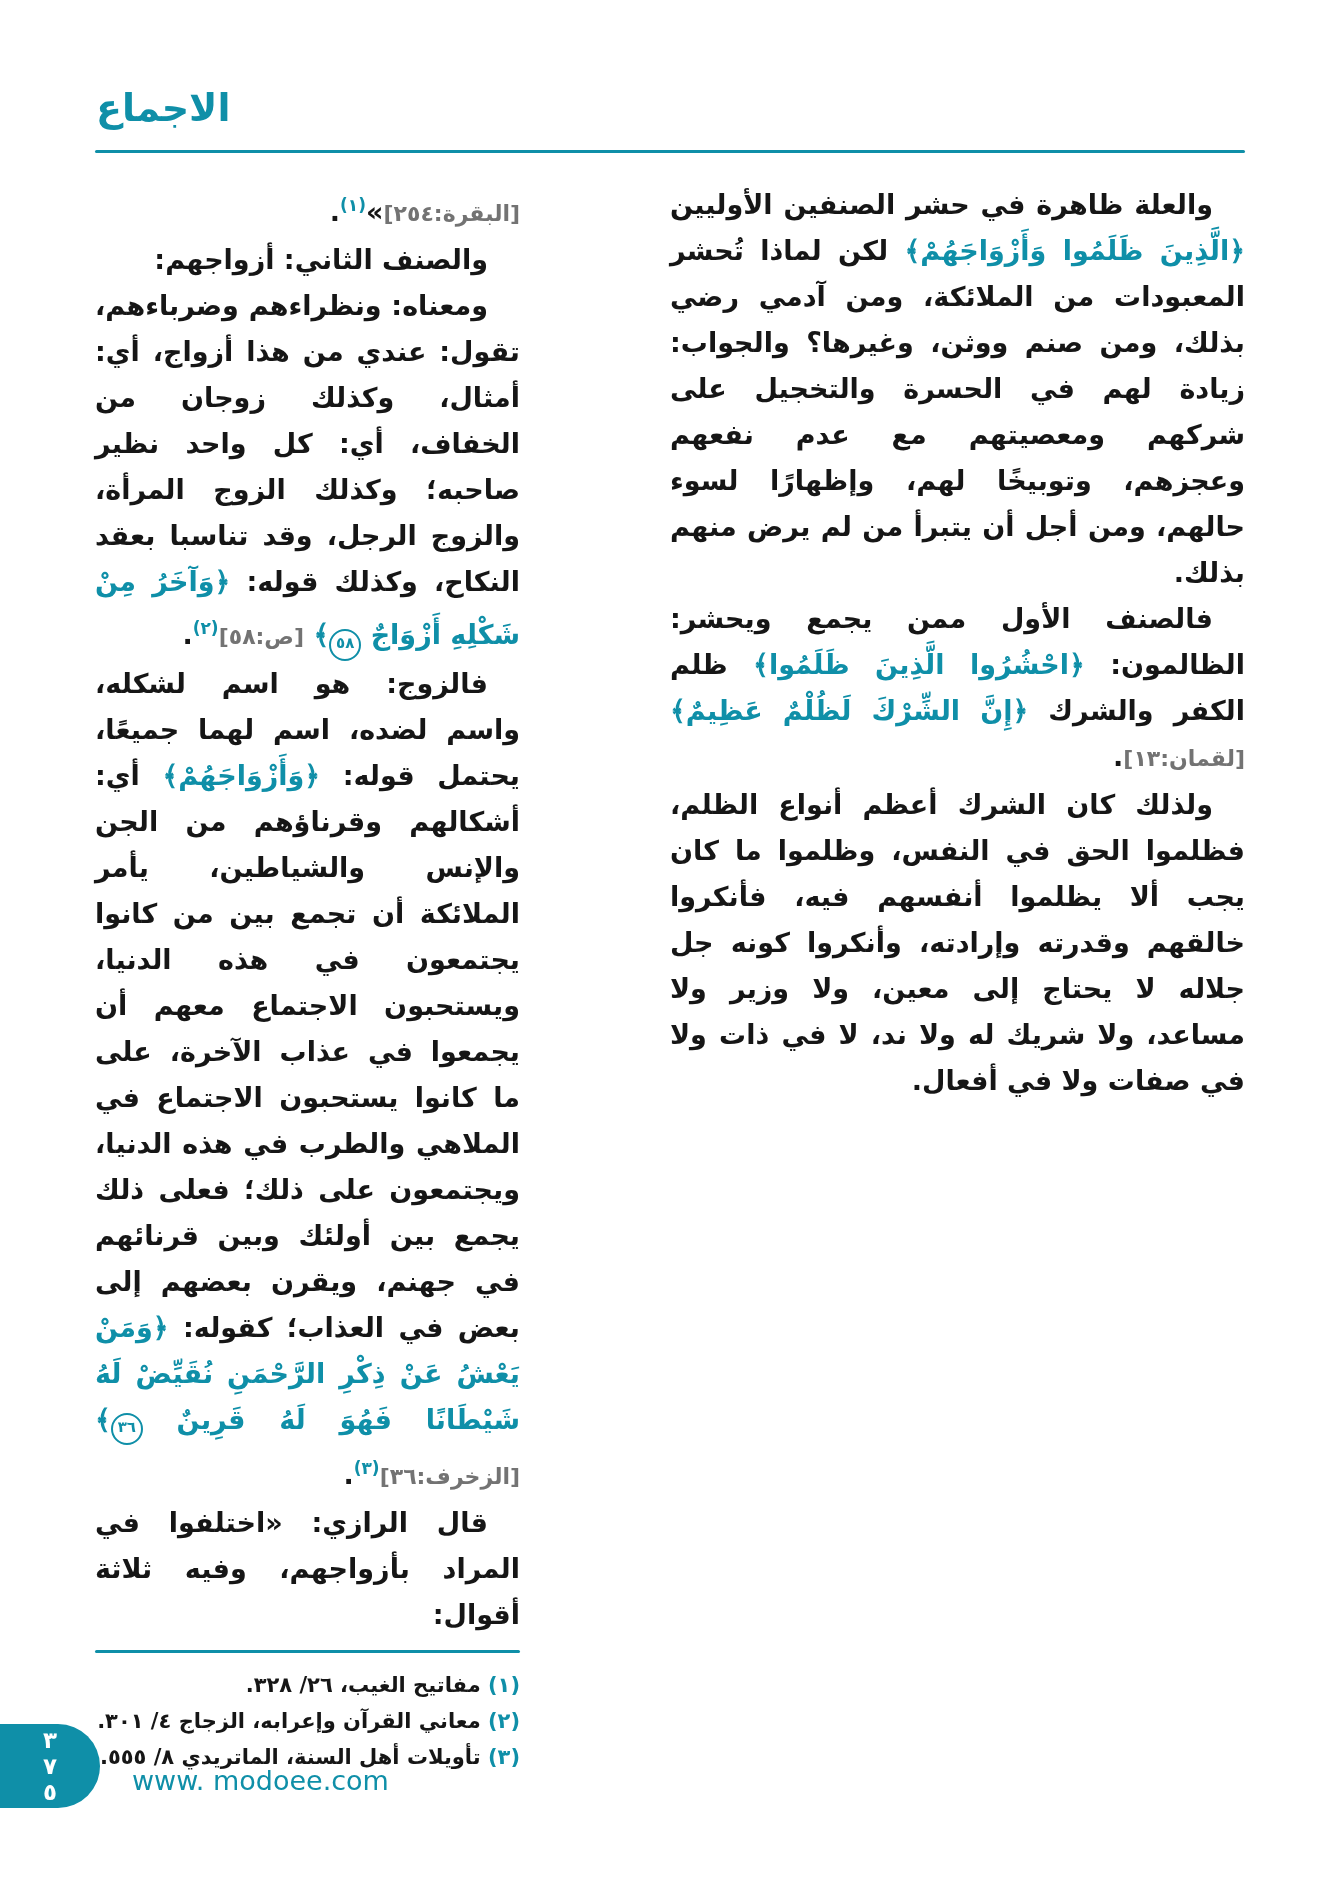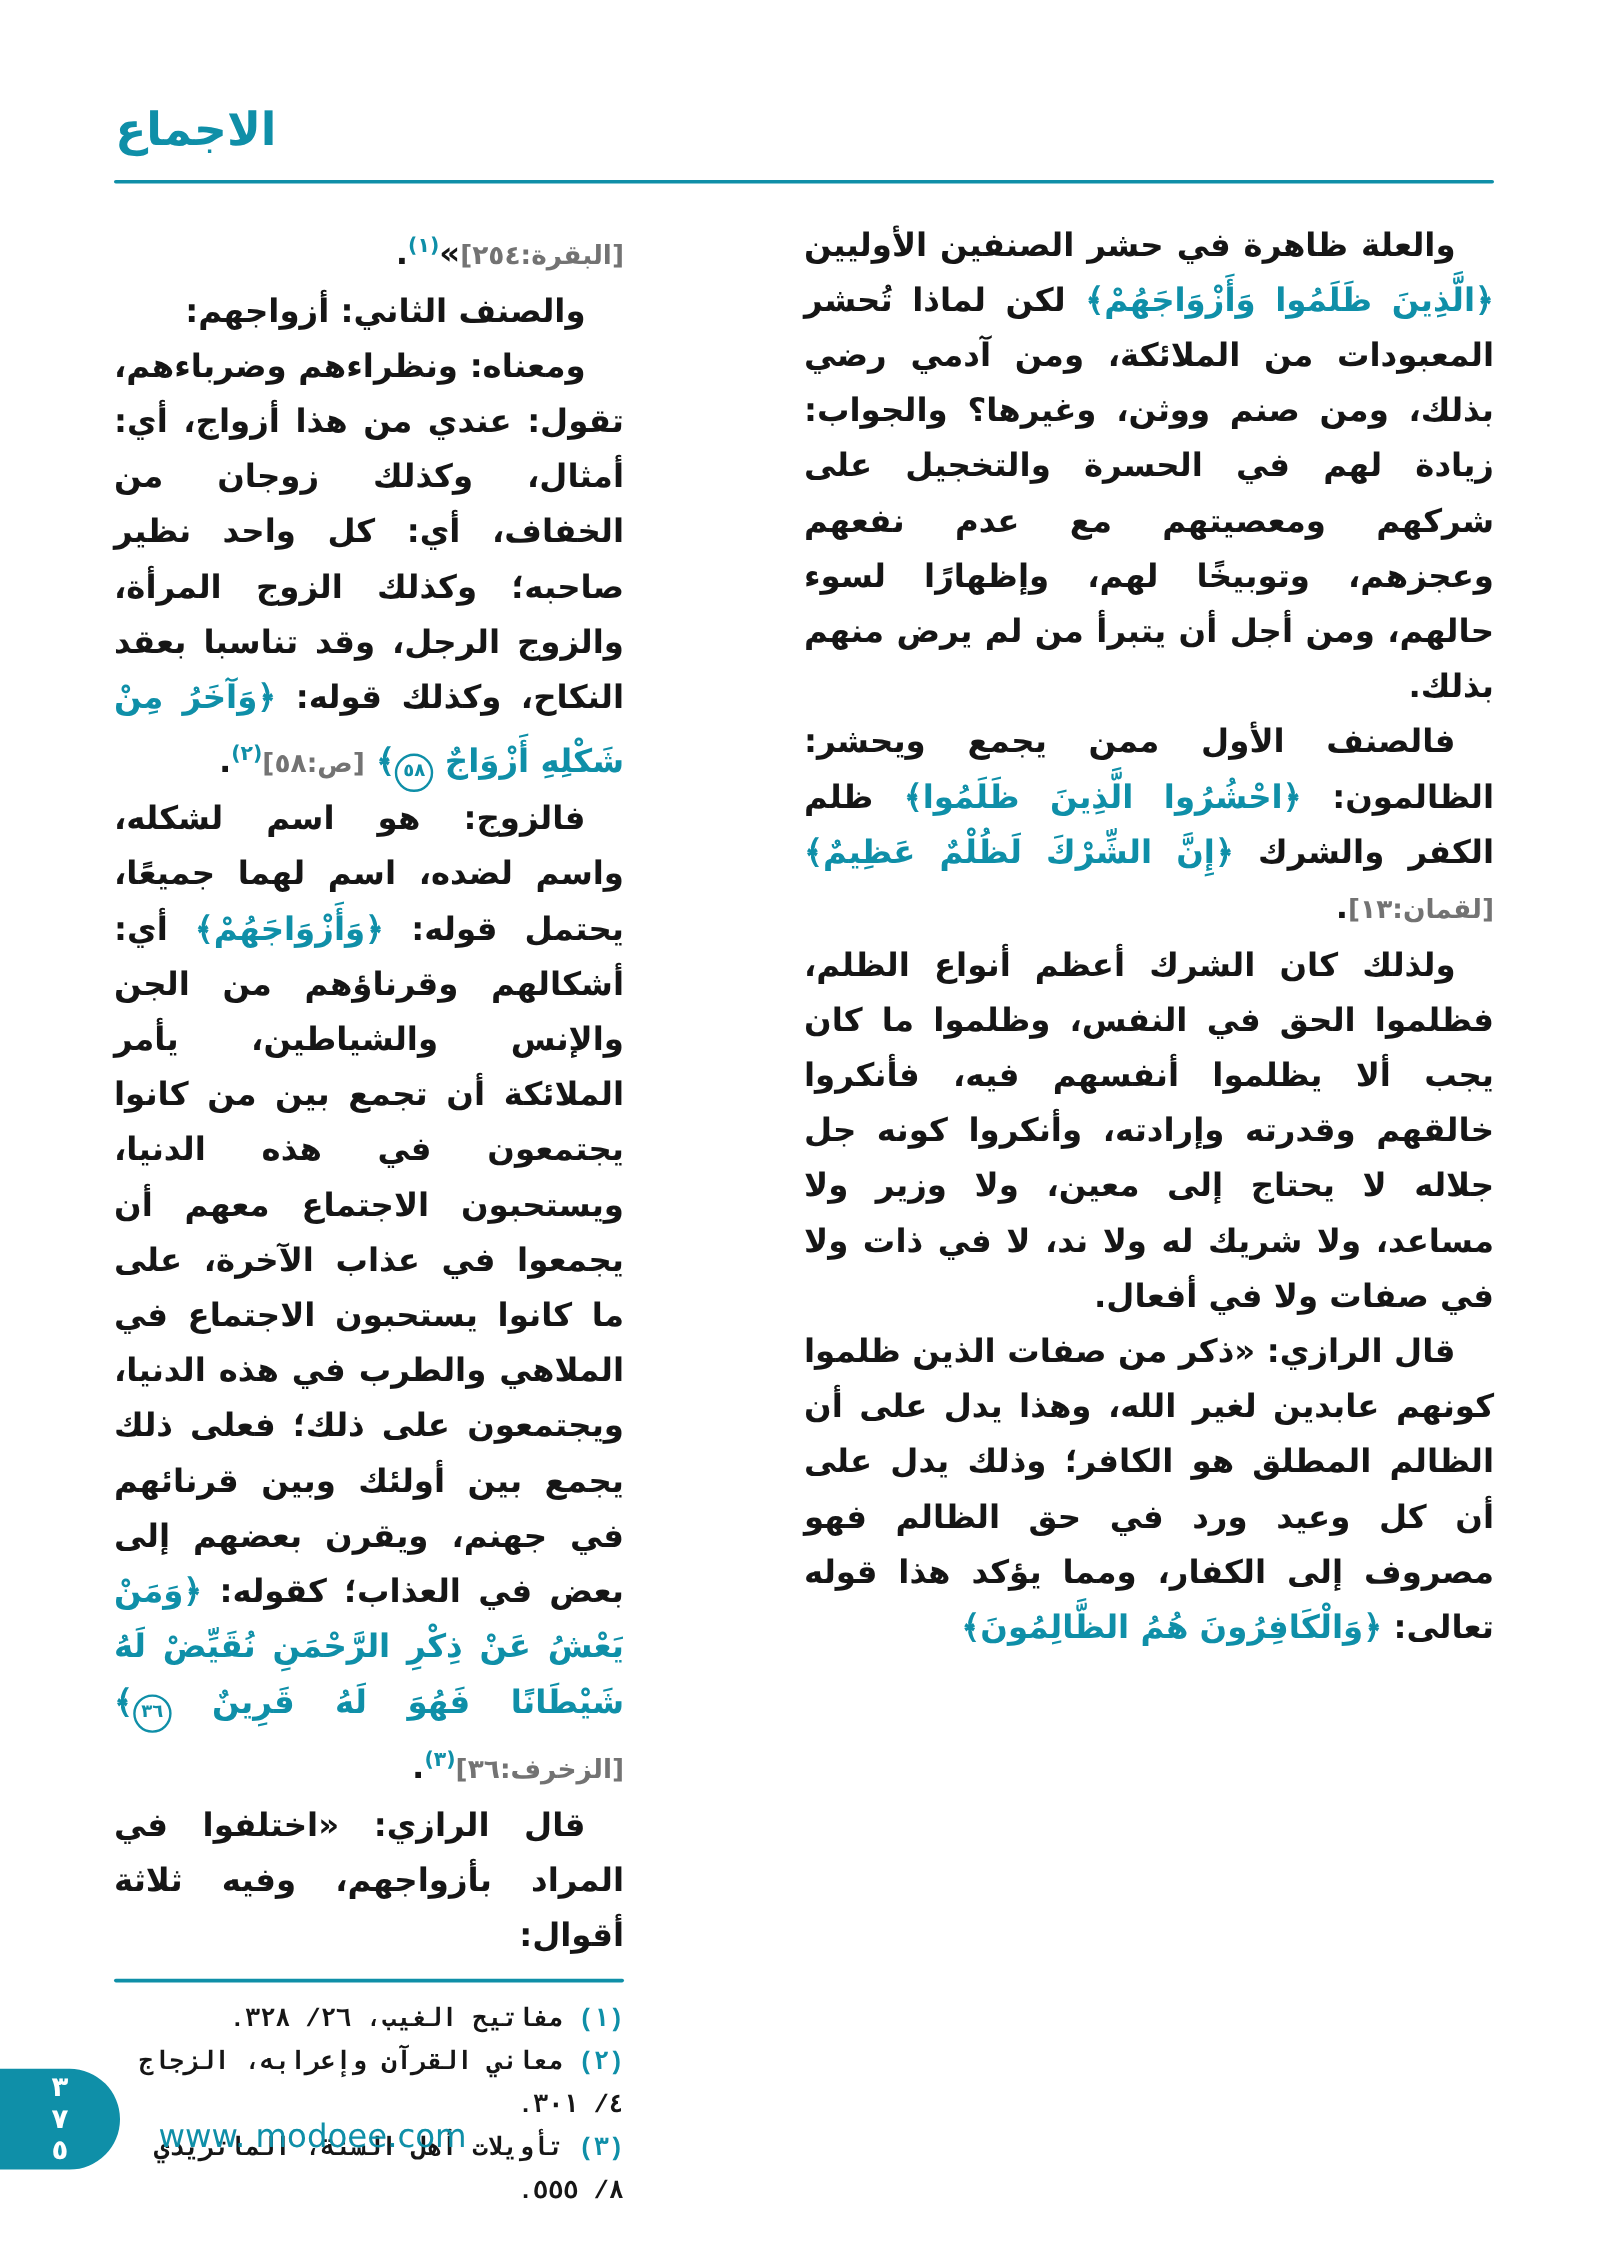--- a/index.html
+++ b/index.html
@@ -60,21 +60,20 @@
   }
   .fn-rule{
     height:3px; background:var(--accent);
     margin:12px 0 14px 0; border-radius:2px;
   }
   .footnotes{ direction:rtl; }
   .fn{
     direction:rtl; text-align:right;
     font-size:21px; line-height:36px; font-weight:700;
     color:#161616;
-    font-family:Liberation Mono, monospace;
   }
   .fn-num{ color:var(--accent); }
   .page-tab{
     position:absolute; left:0; bottom:82px;
     width:100px; height:84px;
     background:var(--accent);
     border-radius:0 46px 46px 0;
     display:flex; align-items:center; justify-content:center;
   }
   .page-num{
@@ -97,21 +96,20 @@
   <div class="running-head">الاجماع</div>
 
   <div class="head-rule"></div>
 
   <div class="content">
 
     <div class="col col-right">
         <p class="para indent"><span class="seg-n">والعلة ظاهرة في حشر الصنفين الأوليين </span><span class="seg-q">﴿الَّذِينَ ظَلَمُوا وَأَزْوَاجَهُمْ﴾</span><span class="seg-n"> لكن لماذا تُحشر المعبودات من الملائكة، ومن آدمي رضي بذلك، ومن صنم ووثن، وغيرها؟ والجواب: زيادة لهم في الحسرة والتخجيل على شركهم ومعصيتهم مع عدم نفعهم وعجزهم، وتوبيخًا لهم، وإظهارًا لسوء حالهم، ومن أجل أن يتبرأ من لم يرض منهم بذلك.</span></p>
         <p class="para indent"><span class="seg-n">فالصنف الأول ممن يجمع ويحشر: الظالمون: </span><span class="seg-q">﴿احْشُرُوا الَّذِينَ ظَلَمُوا﴾</span><span class="seg-n"> ظلم الكفر والشرك </span><span class="seg-q">﴿إِنَّ الشِّرْكَ لَظُلْمٌ عَظِيمٌ﴾</span><span class="seg-n"> </span><span class="seg-r">[لقمان:١٣]</span><span class="seg-n">.</span></p>
         <p class="para indent"><span class="seg-n">ولذلك كان الشرك أعظم أنواع الظلم، فظلموا الحق في النفس، وظلموا ما كان يجب ألا يظلموا أنفسهم فيه، فأنكروا خالقهم وقدرته وإرادته، وأنكروا كونه جل جلاله لا يحتاج إلى معين، ولا وزير ولا مساعد، ولا شريك له ولا ند، لا في ذات ولا في صفات ولا في أفعال.</span></p>
-        <p class="para indent"><span class="seg-n">قال الرازي: «ذكر من صفات الذين ظلموا كونهم عابدين لغير الله، وهذا يدل على أن الظالم المطلق هو الكافر؛ وذلك يدل على أن كل وعيد ورد في حق الظالم فهو مصروف إلى الكفار، ومما يؤكد هذا قوله تعالى: </span><span class="seg-q">﴿وَالْكَافِرُونَ هُمُ الظَّالِمُونَ﴾</span></p>
       </div>
 
     <div class="col col-left">
       <div class="col-left-body">
           <p class="para"><span class="seg-r">[البقرة:٢٥٤]</span><span class="seg-n">»</span><span class="seg-f">(١)</span><span class="seg-n">.</span></p>
           <p class="para indent"><span class="seg-n">والصنف الثاني: أزواجهم:</span></p>
           <p class="para indent"><span class="seg-n">ومعناه: ونظراءهم وضرباءهم، تقول: عندي من هذا أزواج، أي: أمثال، وكذلك زوجان من الخفاف، أي: كل واحد نظير صاحبه؛ وكذلك الزوج المرأة، والزوج الرجل، وقد تناسبا بعقد النكاح، وكذلك قوله: </span><span class="seg-q">﴿وَآخَرُ مِنْ شَكْلِهِ أَزْوَاجٌ </span><span class="seg-an">٥٨</span><span class="seg-q">﴾</span><span class="seg-n"> </span><span class="seg-r">[ص:٥٨]</span><span class="seg-f">(٢)</span><span class="seg-n">.</span></p>
           <p class="para indent"><span class="seg-n">فالزوج: هو اسم لشكله، واسم لضده، اسم لهما جميعًا، يحتمل قوله: </span><span class="seg-q">﴿وَأَزْوَاجَهُمْ﴾</span><span class="seg-n"> أي: أشكالهم وقرناؤهم من الجن والإنس والشياطين، يأمر الملائكة أن تجمع بين من كانوا يجتمعون في هذه الدنيا، ويستحبون الاجتماع معهم أن يجمعوا في عذاب الآخرة، على ما كانوا يستحبون الاجتماع في الملاهي والطرب في هذه الدنيا، ويجتمعون على ذلك؛ فعلى ذلك يجمع بين أولئك وبين قرنائهم في جهنم، ويقرن بعضهم إلى بعض في العذاب؛ كقوله: </span><span class="seg-q">﴿وَمَنْ يَعْشُ عَنْ ذِكْرِ الرَّحْمَنِ نُقَيِّضْ لَهُ شَيْطَانًا فَهُوَ لَهُ قَرِينٌ </span><span class="seg-an">٣٦</span><span class="seg-q">﴾</span><span class="seg-n"> </span><span class="seg-r">[الزخرف:٣٦]</span><span class="seg-f">(٣)</span><span class="seg-n">.</span></p>
           <p class="para indent"><span class="seg-n">قال الرازي: «اختلفوا في المراد بأزواجهم، وفيه ثلاثة أقوال:</span></p>
         </div>

